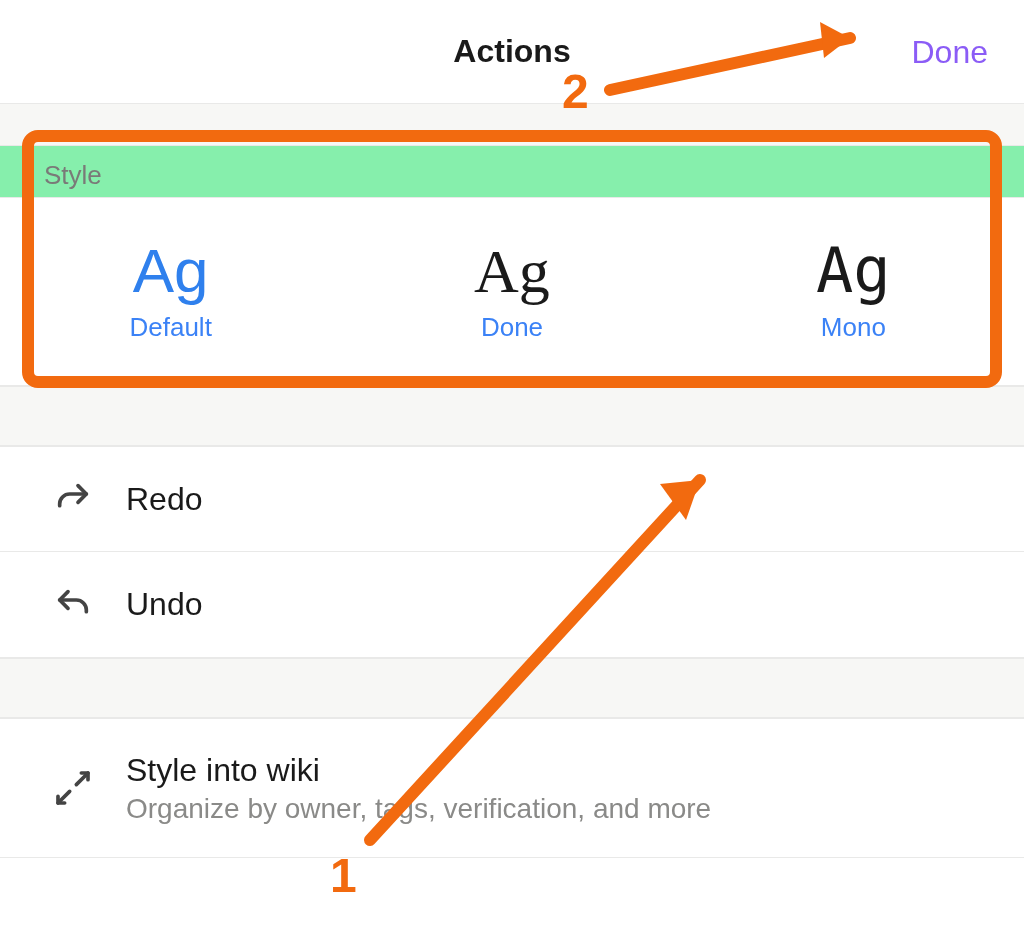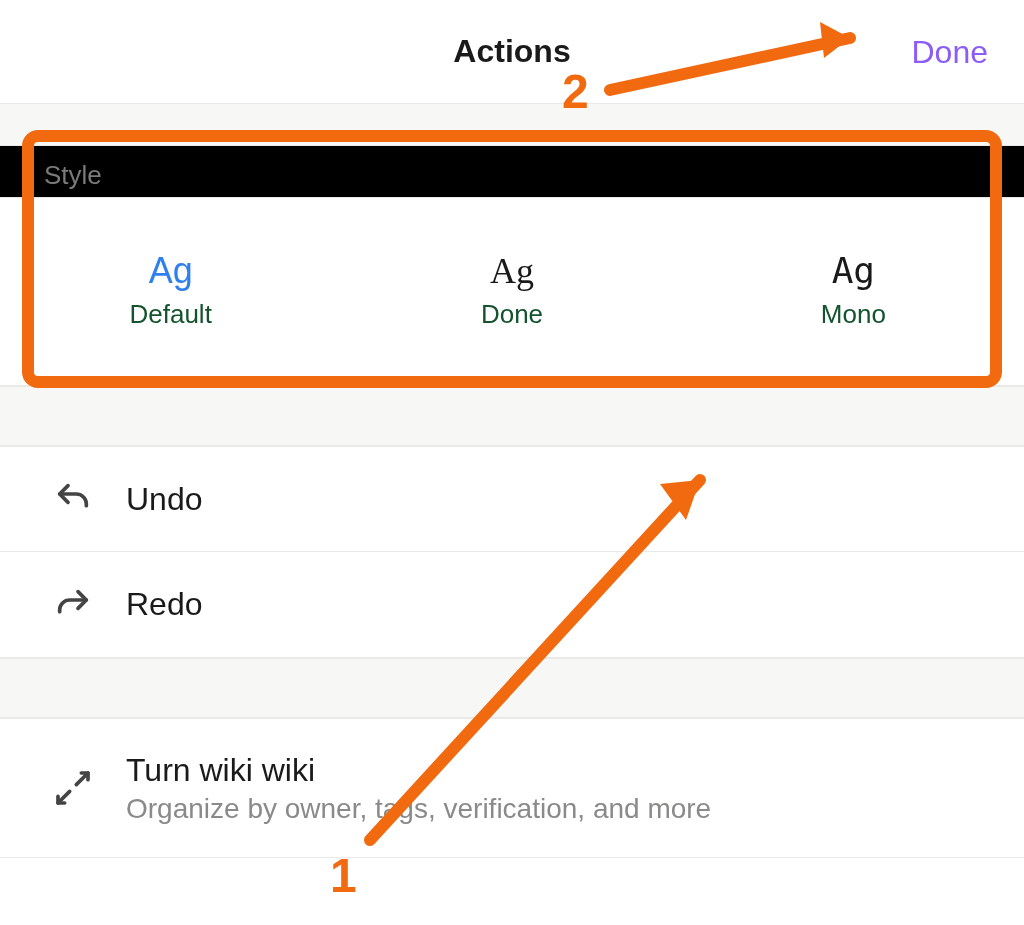--- a/index.html
+++ b/index.html
@@ -53,54 +53,54 @@
 
   
   .style-panel {
     background: #ffffff;
   }
   .style-header {
     padding: 14px 44px 6px 44px;
     font-size: 26px;
     color: #7a7a78;
     border-bottom: 1px solid #e9e9e8;
-    background: #000000;
+    background: #86efac;
   }
   .style-row {
     display: flex;
     height: 188px;
     background: #ffffff;
     border-bottom: 1px solid #e9e9e8;
   }
   .style-option {
     flex: 1;
     display: flex;
     flex-direction: column;
     align-items: center;
     justify-content: center;
     cursor: pointer;
   }
   .style-sample {
-    font-size: 36px;
+    font-size: 62px;
     line-height: 1.0;
     color: #1a1a1a;
     margin-bottom: 10px;
   }
   .style-option.selected .style-sample {
     color: #2f80ed;
   }
   .style-option.serif .style-sample {
     font-family: Georgia, "Times New Roman", serif;
   }
   .style-option.mono .style-sample {
     font-family: ui-monospace, SFMono-Regular, Menlo, Consolas, monospace;
   }
   .style-label {
     font-size: 26px;
-    color: #14532d;
+    color: #3b82f6;
   }
 
   
   .action-list {
     background: #ffffff;
   }
   .action-row {
     display: flex;
     align-items: center;
     min-height: 106px;
@@ -207,58 +207,58 @@
       <div class="style-sample">Ag</div>
       <div class="style-label">Mono</div>
     </div>
 
   </div>
 </div>
 
 <div class="section-gap-bottom"></div>
 
 <div class="action-list">
+  <div class="action-row">
+    <span class="action-icon">
+      <svg viewBox="0 0 24 24">
+          <path d="M15 14l5-5-5-5"></path>
+          <path d="M20 9H10a6 6 0 0 0-6 6v1"></path>
+        </svg>
+    </span>
+    <div class="action-text">
+      <span class="action-title">Redo</span>
+    </div>
+  </div>
   <div class="action-row">
     <span class="action-icon">
       <svg viewBox="0 0 24 24">
           <path d="M9 14 4 9l5-5"></path>
           <path d="M4 9h10a6 6 0 0 1 6 6v1"></path>
         </svg>
     </span>
     <div class="action-text">
       <span class="action-title">Undo</span>
-    </div>
-  </div>
-  <div class="action-row">
-    <span class="action-icon">
-      <svg viewBox="0 0 24 24">
-          <path d="M15 14l5-5-5-5"></path>
-          <path d="M20 9H10a6 6 0 0 0-6 6v1"></path>
-        </svg>
-    </span>
-    <div class="action-text">
-      <span class="action-title">Redo</span>
     </div>
   </div>
 </div>
 
 <div class="section-gap-bottom"></div>
 
 <div class="action-list">
   <div class="action-row" style="min-height:140px;">
     <span class="action-icon">
       <svg viewBox="0 0 24 24">
         <polyline points="17 3 21 3 21 7"></polyline>
         <polyline points="7 21 3 21 3 17"></polyline>
         <line x1="21" y1="3" x2="14" y2="10"></line>
         <line x1="3" y1="21" x2="10" y2="14"></line>
       </svg>
     </span>
     <div class="action-text">
-      <span class="action-title">Turn wiki wiki</span>
+      <span class="action-title">Style into wiki</span>
       <span class="action-sub">Organize by owner, tags, verification, and more</span>
     </div>
   </div>
 </div>
 
 <div class="overlay">
   <div class="highlight-box"></div>
 
   <div class="anno-arrow" style="left:560px; top:10px; width:330px; height:90px;">
     <svg width="330" height="90">

